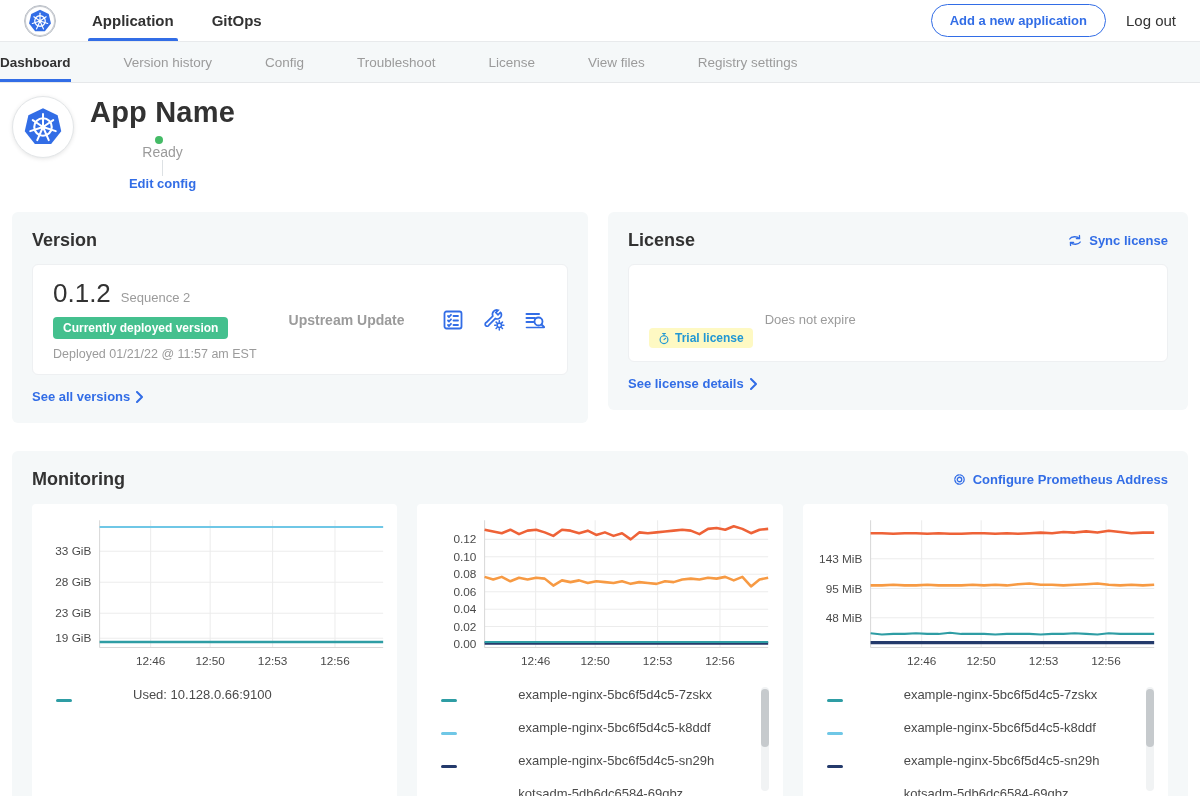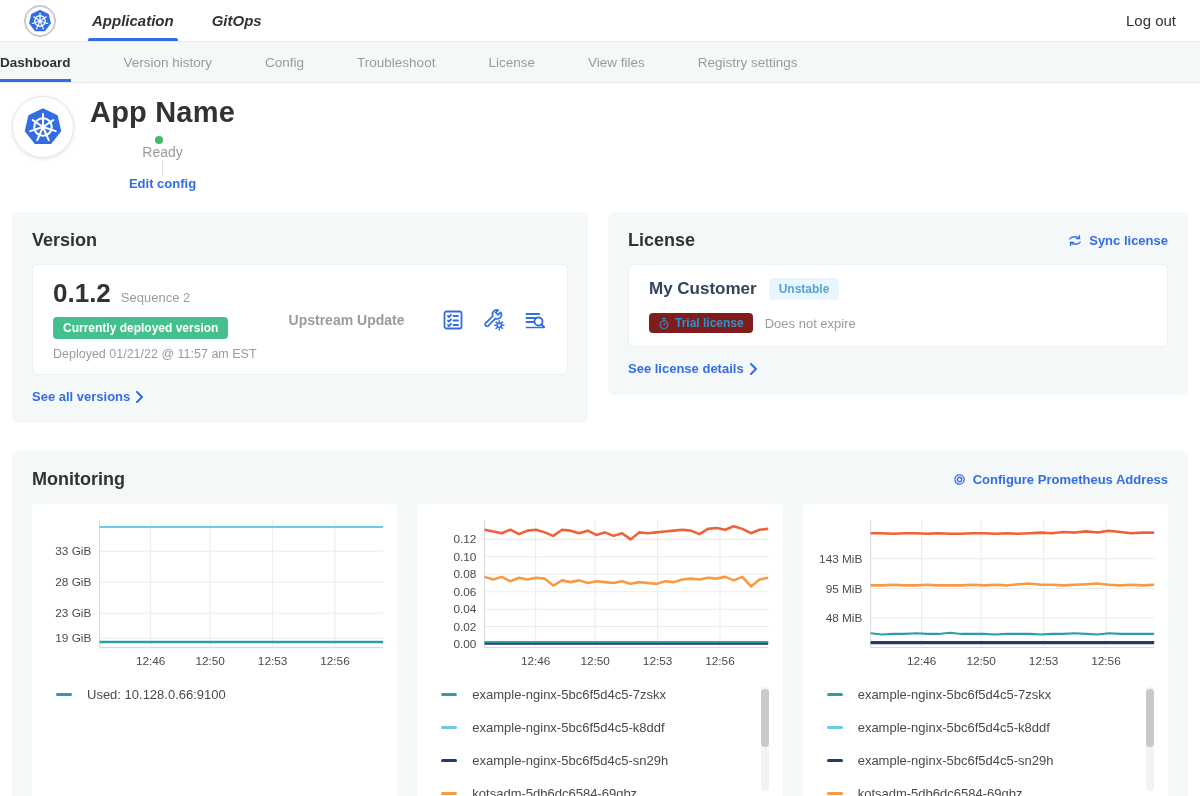--- a/index.html
+++ b/index.html
@@ -2,21 +2,21 @@
 <html><head>
 <meta charset="utf-8">
 <style>
   * { margin:0; padding:0; box-sizing:border-box; }
   html,body { width:1200px; background:#fff; font-family:"Liberation Sans", sans-serif; color:#323232; }
   a { text-decoration:none; cursor:pointer; }
 
   
   .topnav { height:42px; display:flex; align-items:stretch; padding:0 24px; border-bottom:1px solid #e8eaec; background:#fff; }
   .brand { align-self:center; width:32px; height:32px; border-radius:50%; background:#fff; border:1px solid #b9bec6; display:flex; align-items:center; justify-content:center; margin-right:36px; box-shadow:0 0 0 1px rgba(40,50,70,.25) inset; }
-  .topnav nav { display:flex; align-items:stretch; gap:38px;font-style:italic; }
+  .topnav nav { display:flex; align-items:stretch; gap:38px; }
   .topnav-tab { display:flex; align-items:center; font-size:15px; font-weight:700; color:#323232; position:relative; }
   .topnav-tab.active::after { content:""; position:absolute; left:-4px; right:-4px; bottom:0; height:3px; background:#326de6; border-radius:2px 2px 0 0; }
   .topnav .spacer { flex:1; }
   .add-app-btn { align-self:center; background:#fff; border:1.5px solid #326de6; color:#326de6; font-family:inherit; font-size:13px; font-weight:700; padding:8px 18px; border-radius:18px; cursor:pointer; margin-right:20px; }
   .logout { align-self:center; font-size:15px; color:#323232; }
 
   
   .subnav { height:41px; background:#f5f8f9; border-bottom:1px solid #e6e8ea; display:flex; align-items:stretch; gap:53px; }
   .subtab { display:flex; align-items:center; font-size:13.5px; color:#9b9b9b; font-weight:400; position:relative; }
   .subtab.active { color:#323232; font-weight:700; }
@@ -37,43 +37,43 @@
   .cards-row { display:flex; gap:20px; align-items:flex-start; margin-top:21px; }
   .card { background:#f5f8f9; border-radius:6px; padding:18px 20px; }
   .version-card { width:576px; }
   .license-card { flex:1; }
   .card-head { display:flex; align-items:center; justify-content:space-between; }
   .card-head h2 { font-size:18px; font-weight:700; color:#323232; }
   .head-actions { display:flex; align-items:center; gap:26px; }
   .inner { background:#fff; border:1px solid #eef0f2; border-radius:6px; margin-top:13px; padding:13px 20px; display:flex; align-items:center; }
 
   .v-num-row { display:flex; align-items:baseline; gap:10px; }
-  .v-num { font-size:26px; font-weight:700; color:#323232; }
+  .v-num { font-size:26px; font-weight:400; color:#323232; }
   .v-seq { font-size:13px; color:#9b9b9b; }
   .green-badge { display:inline-block; margin-top:8px; background:#44c08e; color:#fff; font-size:12px; font-weight:700; padding:4px 10px; border-radius:4px; }
   .v-deployed { margin-top:8px; font-size:12.5px; color:#9b9b9b; }
   .v-type { margin-left:32px; font-size:14px; font-weight:600; color:#9b9b9b; }
   .v-icons { margin-left:auto; display:flex; align-items:center; gap:17px; }
   .icon-btn { display:inline-flex; cursor:pointer; background:none; border:none; padding:0; }
   .see-link { margin-top:14px; }
 
   .lic-name-row { display:flex; align-items:center; }
   .lic-name { font-size:17px; font-weight:700; color:#32455c; }
   .chan-badge { margin-left:12px; background:#eaf6fd; color:#54a3d5; font-size:12px; font-weight:600; padding:4px 10px; border-radius:4px; }
   .lic-row2 { display:flex; align-items:center; margin-top:13px; }
-  .trial-badge { display:inline-flex; align-items:center; gap:5px; background:#7f1d1d; color:#2197d4; font-size:12px; font-weight:700; padding:3px 9px; border-radius:4px; }
+  .trial-badge { display:inline-flex; align-items:center; gap:5px; background:#fef9c3; color:#2197d4; font-size:12px; font-weight:700; padding:3px 9px; border-radius:4px;margin-top:37px; }
   .expire-text { margin-left:12px; font-size:13px; color:#9b9b9b; }
 
   
   .monitoring-card { margin-top:28px; padding-bottom:12px; }
   .charts-row { display:flex; gap:20px; margin-top:14px; align-items:stretch; }
   .chart-card { flex:1; background:#fff; border-radius:4px; padding:10px 8px 14px; display:flex; flex-direction:column; }
   .plot { width:100%; display:block; }
   .legend { position:relative; margin:14px 0 0 16px; padding-right:26px; }
-  .legend-item { display:flex; align-items:center; margin-bottom:18px; }
+  .legend-item { display:flex; align-items:flex-end; margin-bottom:18px;gap:46px; }
   .legend-swatch { width:16px; height:3px; border-radius:2px; margin-right:15px; flex:0 0 auto; }
   .legend-label { font-size:13px; color:#4a4a4a; }
   .legend-scrollbar { position:absolute; right:6px; top:0; width:8px; height:104px; background:#f1f3f4; border-radius:4px; }
   .legend-thumb { position:absolute; left:0; top:2px; width:8px; height:58px; background:#c6cacd; border-radius:4px; cursor:pointer; }
   .chart-title { margin-top:auto; padding-top:14px; text-align:center; font-size:14.5px; font-weight:700; color:#323232; }
 </style>
 </head>
 <body>
 
 <svg width="0" height="0" style="position:absolute">
@@ -99,20 +99,21 @@
   <div class="brand">
     <svg width="24" height="24" viewBox="0 0 32 32">
         <use href="#k8s-logo"></use>
       </svg>
   </div>
   <nav>
     <a class="topnav-tab active">Application</a>
     <a class="topnav-tab">GitOps</a>
   </nav>
   <div class="spacer"></div>
+  <button class="add-app-btn">Add a new application</button>
   <a class="logout">Log out</a>
 </header>
 
 <nav class="subnav">
   <a class="subtab active">Dashboard</a>
   <a class="subtab">Version history</a>
   <a class="subtab">Config</a>
   <a class="subtab">Troubleshoot</a>
   <a class="subtab">License</a>
   <a class="subtab">View files</a>
@@ -208,24 +209,20 @@
           <svg width="16" height="15" viewBox="0 0 20 20" fill="none" stroke="#326de6" stroke-width="1.8" stroke-linecap="round" stroke-linejoin="round">
             <path d="M3 8 C5 4.2, 13 4.2, 15.6 7.2"></path>
               <polyline points="15.9,3.4 16.1,7.6 11.9,7.3"></polyline>
             <path d="M17 12 C15 15.8, 7 15.8, 4.4 12.8"></path>
               <polyline points="4.1,16.6 3.9,12.4 8.1,12.7"></polyline>
           </svg>
           <span>Sync license</span>
         </a>
       </div>
       <div class="inner" style="display:block;">
-        <div class="lic-name-row">
-          <span class="lic-name">My Customer</span>
-          <span class="chan-badge">Unstable</span>
-        </div>
         <div class="lic-row2">
           <span class="trial-badge">
             <svg width="12" height="13" viewBox="0 0 16 17" fill="none" stroke="#2197d4" stroke-width="1.6" stroke-linecap="round">
               <circle cx="8" cy="10" r="5.2"></circle>
               <line x1="8" y1="4.8" x2="8" y2="2.6"></line>
               <line x1="6.2" y1="1.8" x2="9.8" y2="1.8"></line>
               <line x1="8" y1="10" x2="10.2" y2="8.2"></line>
             </svg>
             <span>Trial license</span>
           </span>

